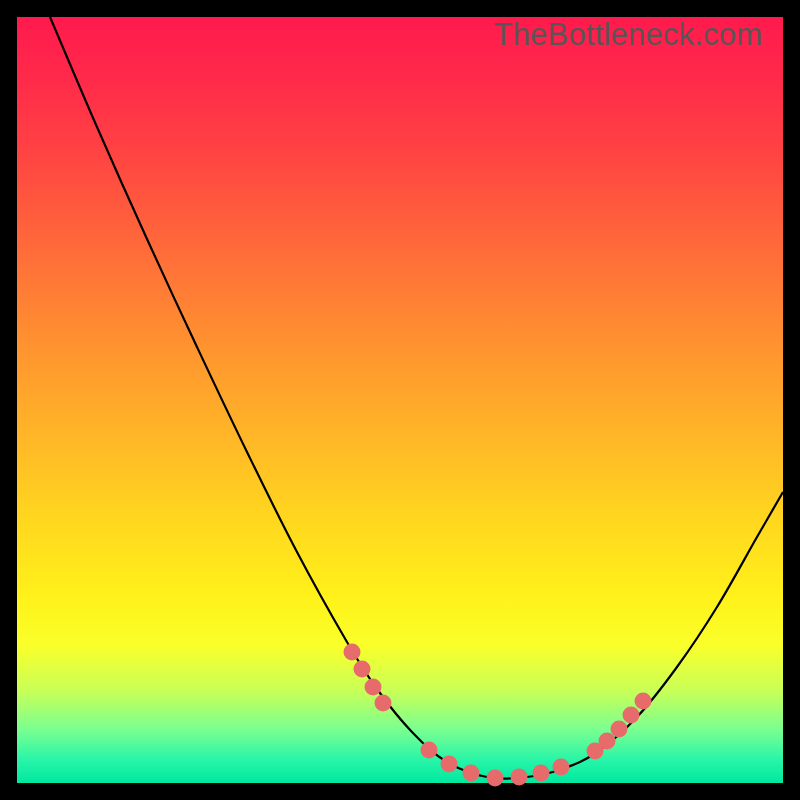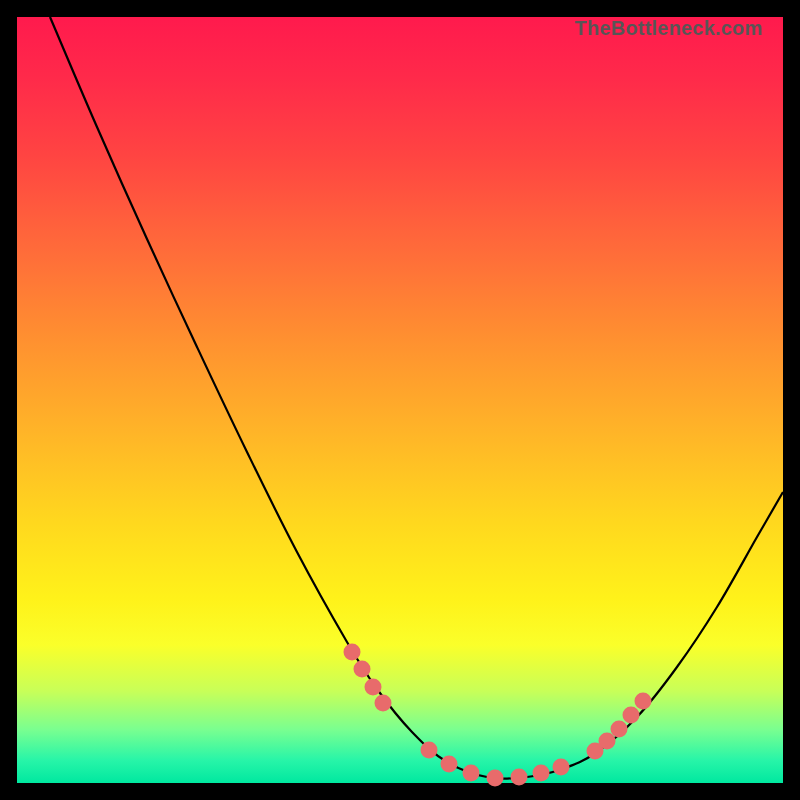--- a/index.html
+++ b/index.html
@@ -30,22 +30,22 @@
       #7aff90 93%,
       #28f5a8 97%,
       #00e8a0 100%
     );
   }
   .watermark {
     position: absolute;
     top: 0px;
     right: 20px;
     font-family: Arial, Helvetica, sans-serif;
-    font-size: 20px;
-    font-weight: bold;
+    font-size: 31px;
+    font-weight: normal;
     color: #565656;
     letter-spacing: 0.2px;
   }
   svg.curve {
     position: absolute;
     left: 0;
     top: 0;
     width: 766px;
     height: 766px;
     overflow: visible;

